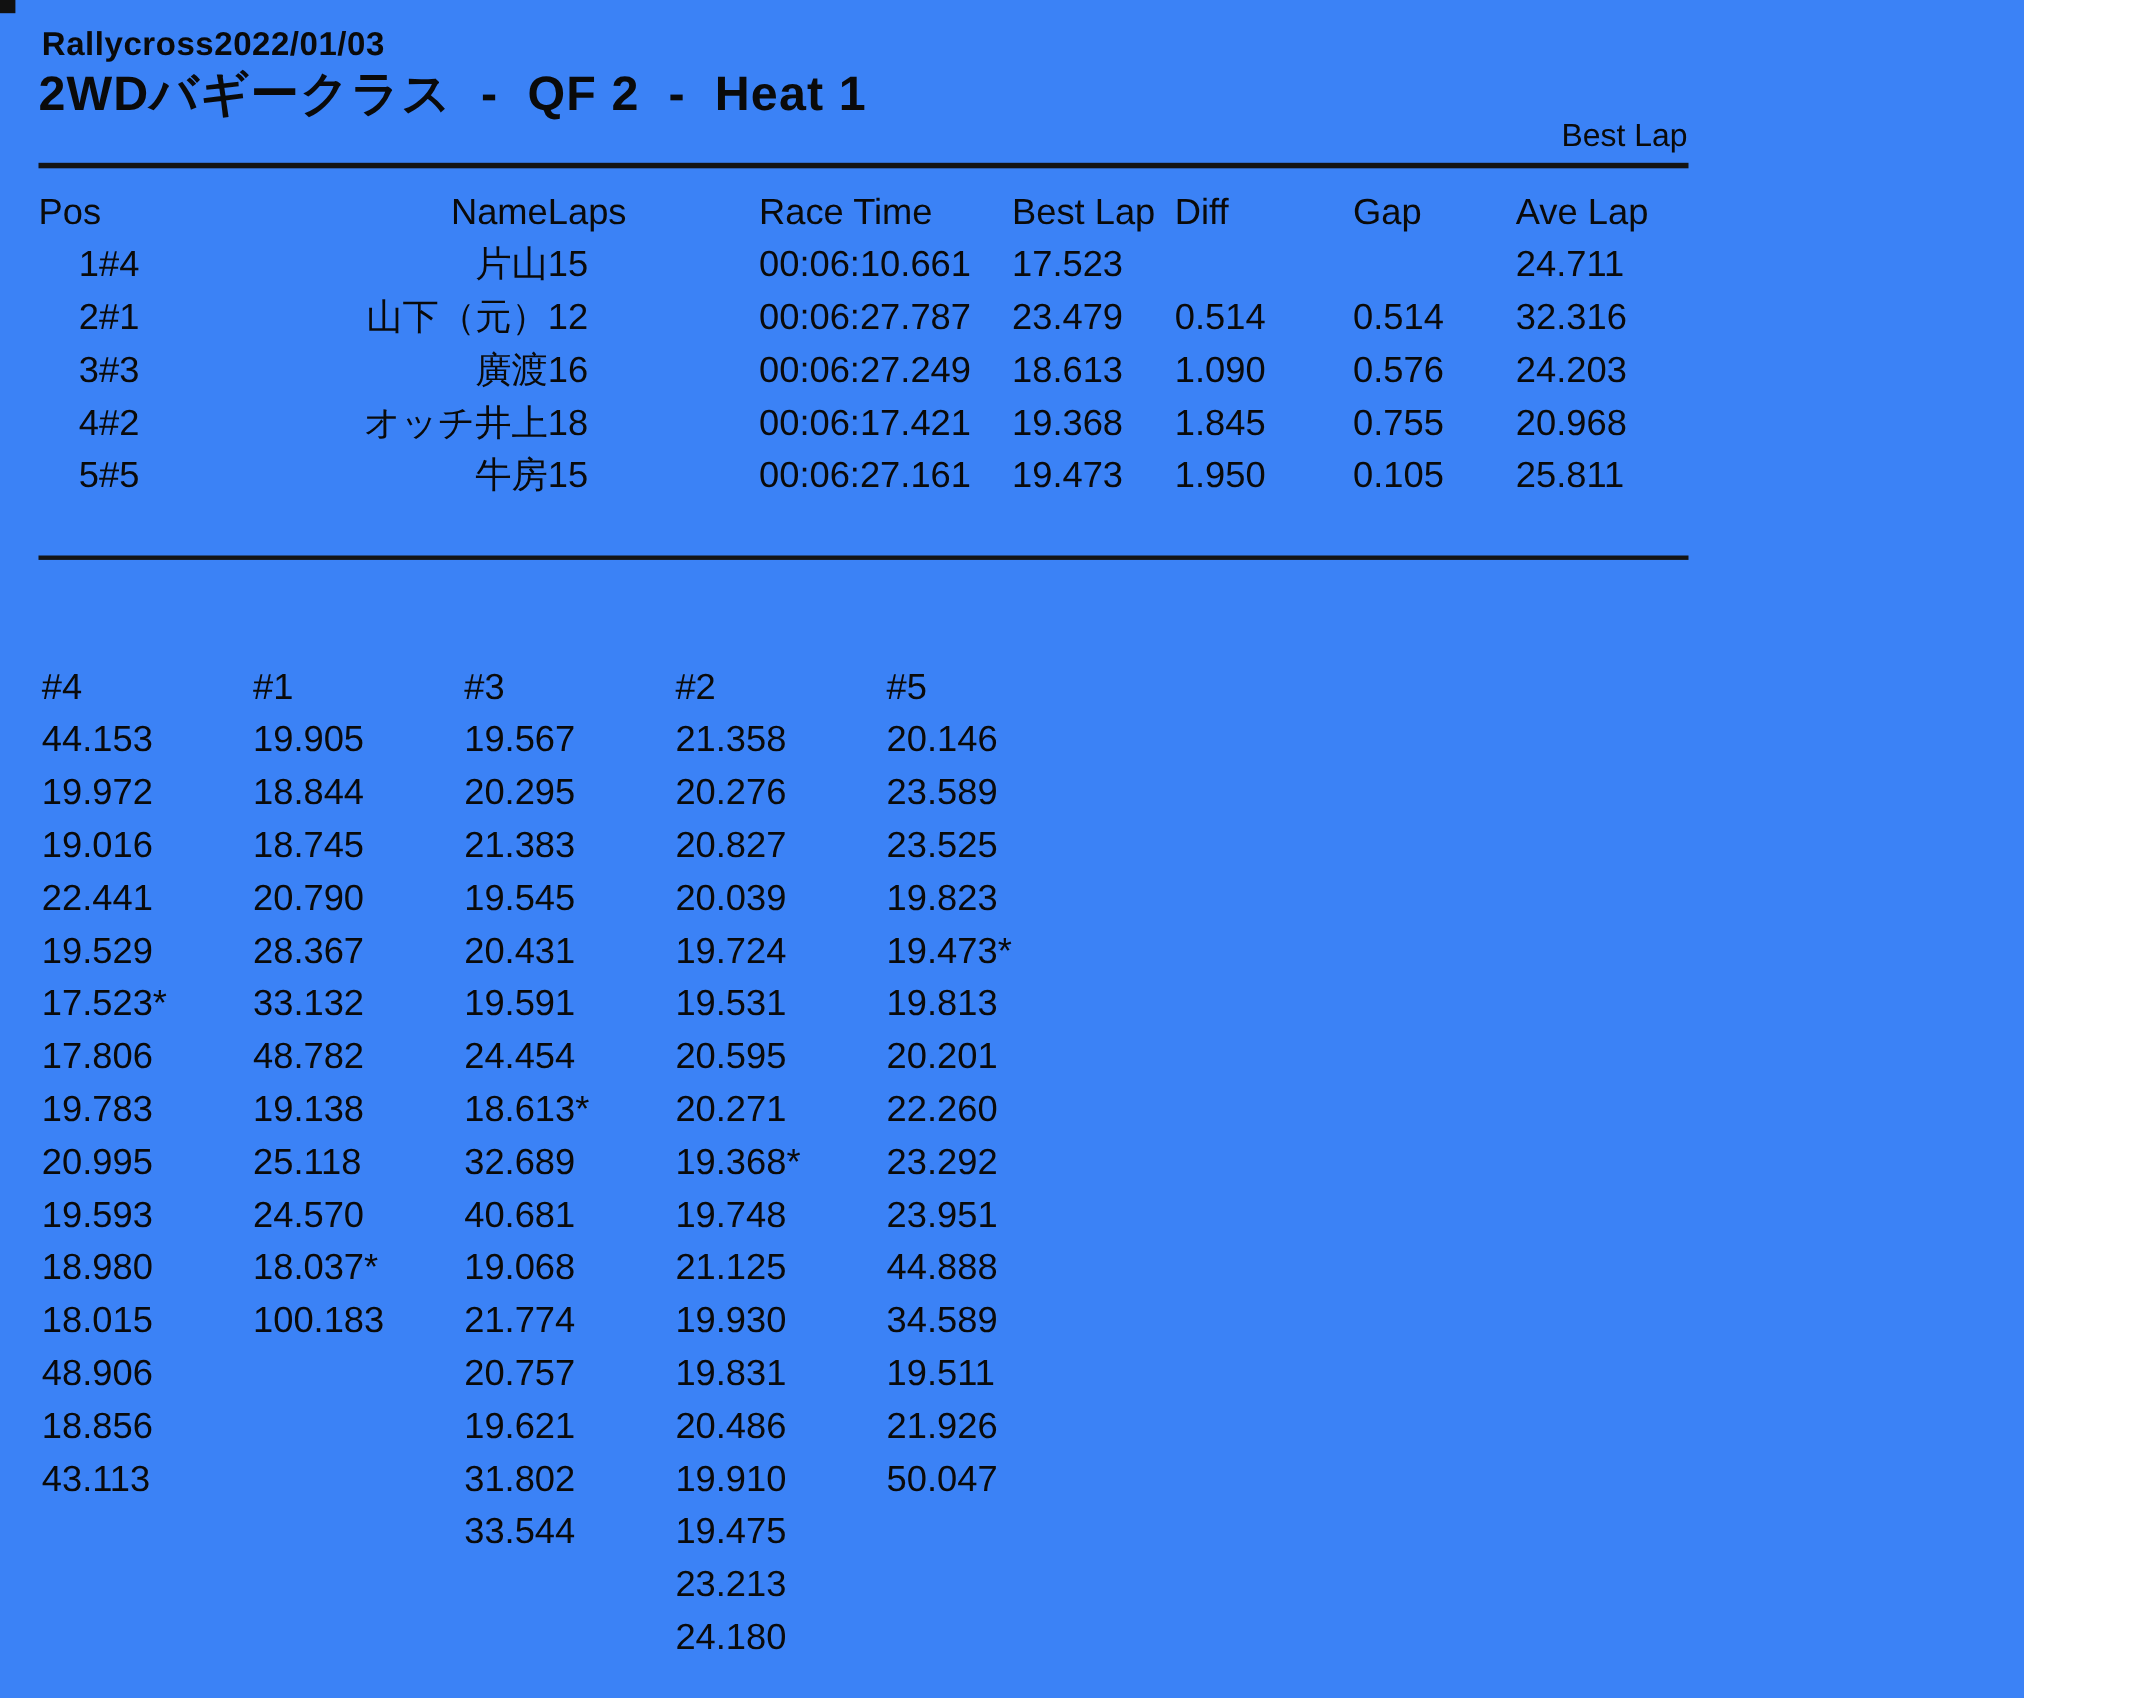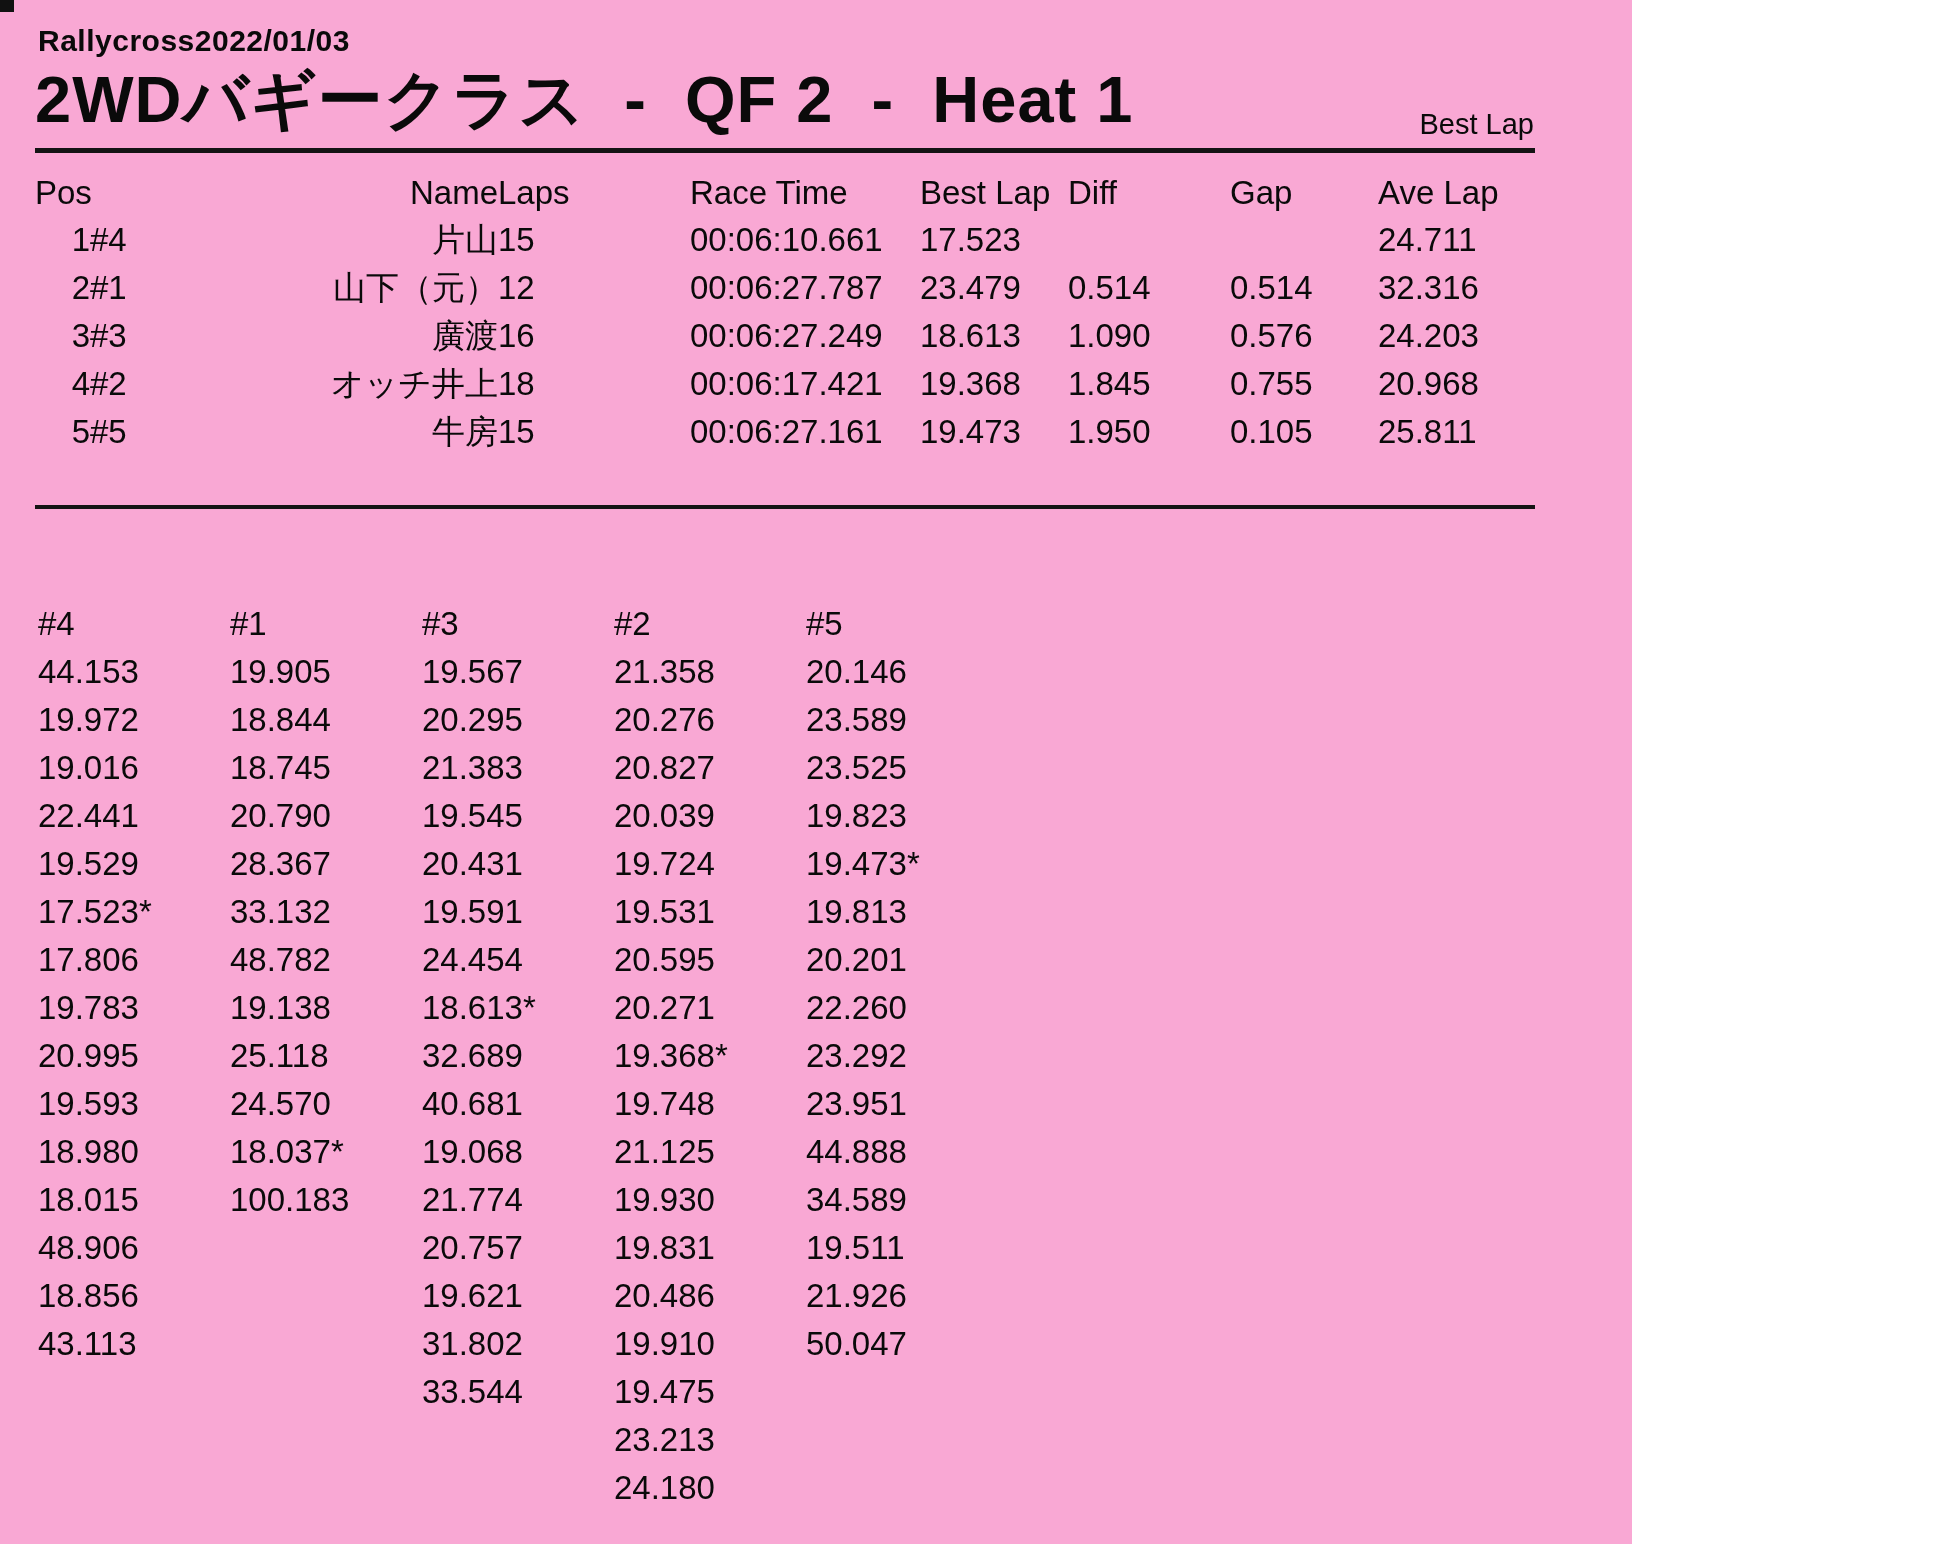--- a/index.html
+++ b/index.html
@@ -7,44 +7,43 @@
     padding: 0;
     background: #ffffff;
     width: 1952px;
     height: 1544px;
     overflow: hidden;
     font-family: "Liberation Sans", "DejaVu Sans", sans-serif;
     color: #0a0a0a;
   }
   .page {
     position: relative;
-    width: 1588px;
+    width: 1840px;
     height: 1544px;
-    background: #f9a8d4;
-    padding-left: 44px;
+    background: #3b82f6;
   }
   .corner-artifact {
     position: absolute;
     left: 0; top: 0;
     width: 14px; height: 12px;
     background: #111;
   }
   .event-label {
     position: absolute;
     left: 38px; top: 24px;
     font-size: 30px;
     font-weight: bold;
     letter-spacing: 0.5px;
     white-space: pre;
   }
   .page-title {
     position: absolute;
     left: 35px; top: 56px;
     margin: 0;
-    font-size: 65px;
+    font-size: 44px;
     font-weight: bold;
     letter-spacing: 1px;
     white-space: pre;
   }
   .sort-label {
     position: absolute;
     left: 35px; top: 108px;
     width: 1499px;
     text-align: right;
     font-size: 29px;

